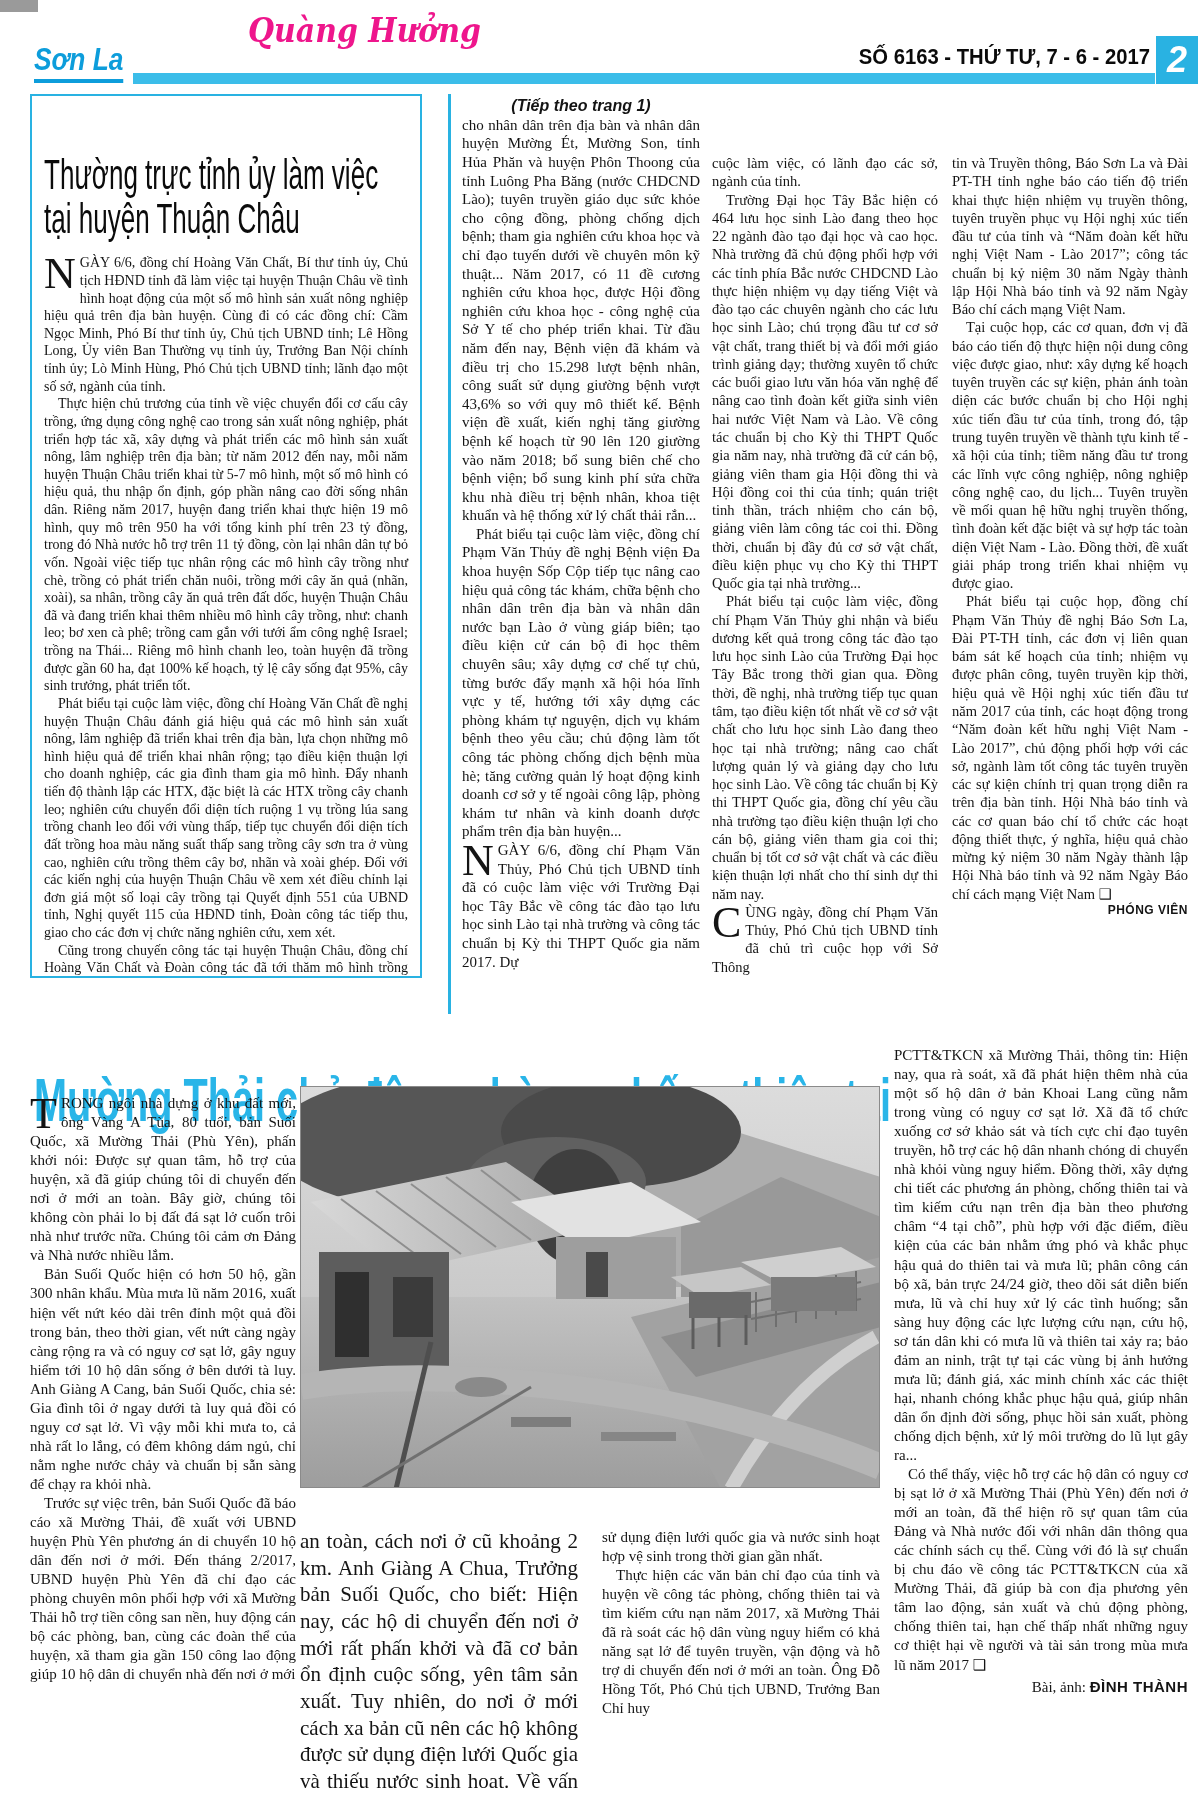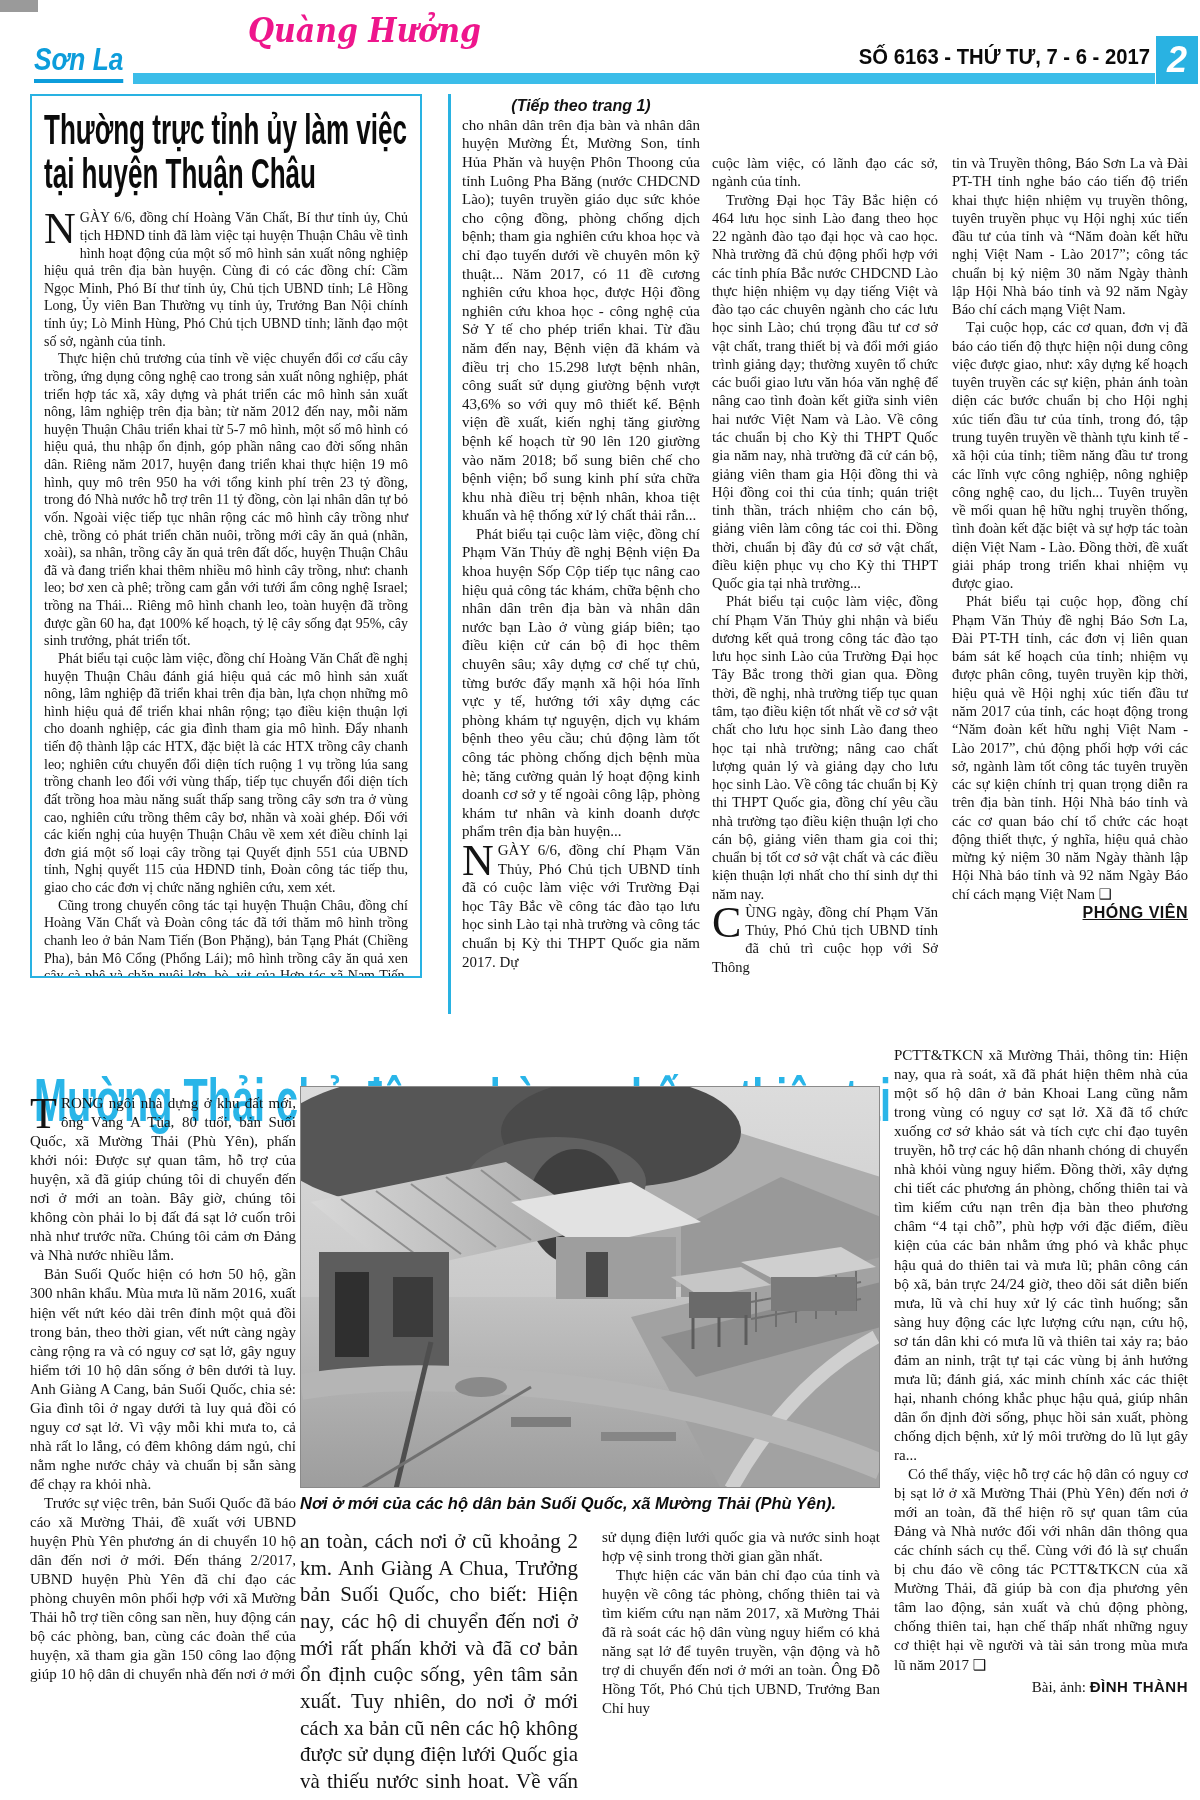--- a/index.html
+++ b/index.html
@@ -22,27 +22,27 @@
   .pagenum-box { left:1156px; top:36px; width:42px; height:48px; background:#29b2e2; color:#fff;
                  font-family:"Liberation Sans",sans-serif; font-weight:bold; font-style:italic; font-size:36px;
                  display:flex; align-items:center; justify-content:center; }
 
   
   .news { text-align:justify; }
   .news p { text-indent:14px; }
   .news p.noind { text-indent:0; }
   .dc { float:left; font-size:44px; line-height:34px; padding:3px 4px 0 0; }
   .cond { display:inline-block; transform-origin:0 50%; white-space:nowrap; }
-  .byline { float:right; font-family:"Liberation Sans",sans-serif; font-weight:bold; font-size:16px;
-            letter-spacing:.5px; text-indent:0;text-decoration:underline; }
+  .byline { float:right; font-family:"Liberation Sans",sans-serif; font-weight:bold; font-size:12px;
+            letter-spacing:.5px; text-indent:0; }
 
   
   .left-box { left:30px; top:94px; width:392px; height:884px; border:2.5px solid #29b2e2; overflow:hidden; }
-  .left-title { padding:12px 18px 4px 12px; font-family:"Liberation Sans",sans-serif; font-weight:bold;
-                font-size:42px; line-height:1.04; color:#0b0b0b; }
+  .left-title { padding:12px 18px 4px 12px; font-family:"Liberation Sans",sans-serif; font-weight:normal;
+                font-size:42px; line-height:1.04; color:#0b0b0b;margin-top:45px; }
   .left-title .cond { transform:scaleX(.62); }
   .left-body { padding:10px 12px 0 12px; font-size:14px; line-height:1.26; }
 
   .vrule { left:448px; top:94px; width:2.5px; height:920px; background:#29b2e2; }
 
   
   .cont-col { left:462px; top:96px; width:238px; height:918px; overflow:hidden; font-size:15px; line-height:1.24; }
   .cont-note { text-align:center; font-family:"Liberation Sans",sans-serif; font-style:italic; font-weight:bold;
                font-size:16px; margin-bottom:0; text-indent:0 !important; }
 
@@ -198,21 +198,20 @@
 
       <path d="M0,300 C90,285 210,290 330,310 C420,325 520,355 580,380" stroke="#b5b5b5" stroke-width="26" fill="none"></path>
       <line x1="95" y1="402" x2="130" y2="255" stroke="#4e4e4e" stroke-width="5"></line>
       <line x1="60" y1="402" x2="230" y2="300" stroke="#707070" stroke-width="3"></line>
       <rect x="210" y="330" width="60" height="10" fill="#7d7d7d"></rect>
       <rect x="300" y="345" width="75" height="9" fill="#868686"></rect>
       <ellipse cx="180" cy="300" rx="26" ry="10" fill="#8a8a8a"></ellipse>
     </svg>
   </div>
 
-  <div class="abs caption">Nơi ở mới của các hộ dân bản Suối Quốc, xã Mường Thải (Phù Yên).</div>
 
   <div class="abs b-colA news">
     <p class="noind">an toàn, cách nơi ở cũ khoảng 2 km. Anh Giàng A Chua, Trưởng bản Suối Quốc, cho biết: Hiện nay, các hộ di chuyển đến nơi ở mới rất phấn khởi và đã cơ bản ổn định cuộc sống, yên tâm sản xuất. Tuy nhiên, do nơi ở mới cách xa bản cũ nên các hộ không được sử dụng điện lưới Quốc gia và thiếu nước sinh hoạt. Về vấn đề này, bản đã kiến nghị với chính quyền xã, huyện và đã được nhất trí đầu tư công trình, giúp bà con sớm được</p>
   </div>
 
   <div class="abs b-colB news">
     <p class="noind">sử dụng điện lưới quốc gia và nước sinh hoạt hợp vệ sinh trong thời gian gần nhất.</p>
     <p>Thực hiện các văn bản chỉ đạo của tỉnh và huyện về công tác phòng, chống thiên tai và tìm kiếm cứu nạn năm 2017, xã Mường Thải đã rà soát các hộ dân vùng nguy hiểm có khả năng sạt lở để tuyên truyền, vận động và hỗ trợ di chuyển đến nơi ở mới an toàn. Ông Đỗ Hồng Tốt, Phó Chủ tịch UBND, Trưởng Ban Chỉ huy</p>
   </div>
 

